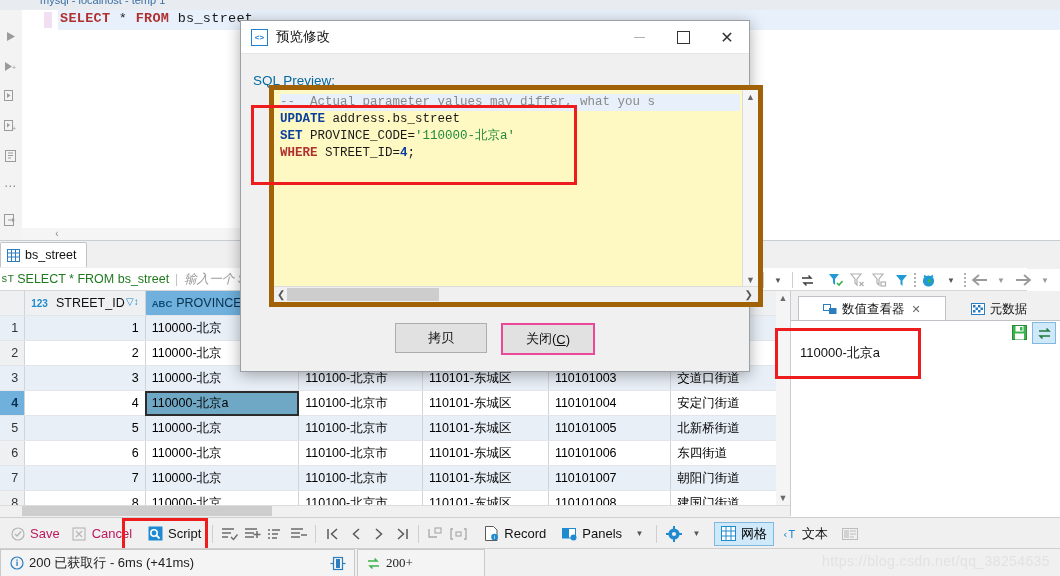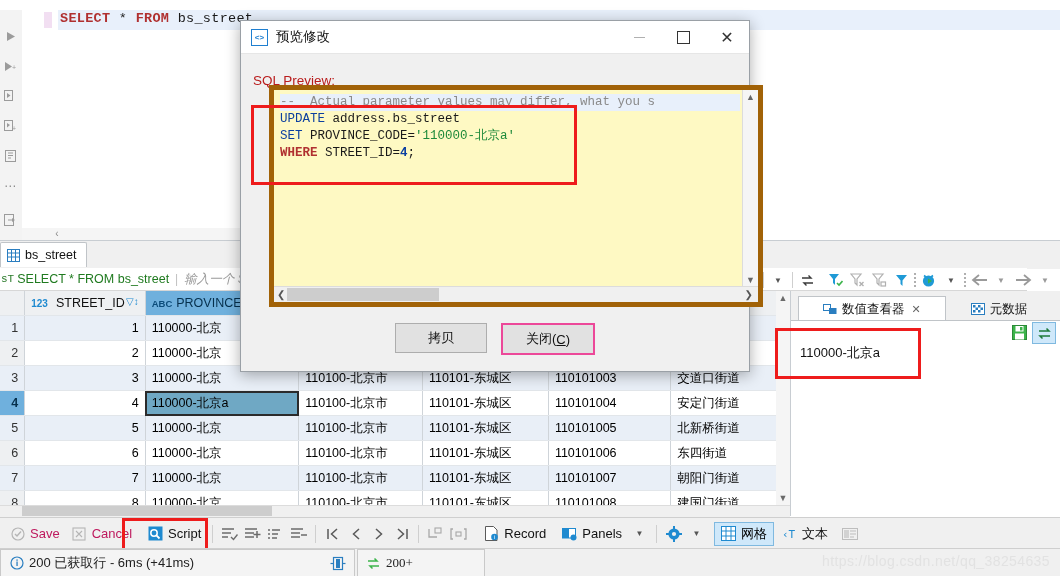--- a/index.html
+++ b/index.html
@@ -109,46 +109,49 @@
   #watermark{right:10px;top:553px;color:#e2e2e2;font-size:14px;letter-spacing:.4px;}
 
   
   #dialog{left:240px;top:20px;width:508px;height:350px;background:#f0f0f0;border:1px solid #9aa0a6;
       box-shadow:0 3px 14px rgba(0,0,0,.32);}
   #dlg-title{height:32px;background:#ffffff;display:flex;align-items:center;border-bottom:1px solid #e6e6e6;}
   #dlg-ico{width:15px;height:15px;margin-left:10px;margin-right:8px;border:1.6px solid #1f7fd0;
       display:flex;align-items:center;justify-content:center;font-size:8px;color:#1f7fd0;font-weight:bold;}
   #dlg-title-text{font-size:13.5px;color:#111;flex:1;}
   .wbtn{width:44px;height:31px;display:flex;align-items:center;justify-content:center;color:#333;font-size:13px;}
-  #dlg-label{position:absolute;left:12px;top:52px;font-size:13.5px;color:#b91c1c;}
+  #dlg-label{position:absolute;left:12px;top:52px;font-size:13.5px;color:#0369a1;}
   #sql-box{position:absolute;left:28px;top:64px;width:484px;height:212px;background:#fef9c3;border:5px solid #a16207;}
   #sql-scroll-v{position:absolute;right:0;top:0;width:15px;height:197px;background:#f5f5f5;border-left:1px solid #dcdcdc;}
   #sql-scroll-h{position:absolute;left:0;bottom:0;width:484px;height:15px;background:#f0f0f0;border-top:1px solid #dcdcdc;
      display:flex;align-items:center;}
   #sql-h-thumb{width:152px;height:13px;background:#cdcdcd;margin-left:12px;}
   #sql-text{position:absolute;left:6px;top:4px;font-family:"Liberation Mono","DejaVu Sans Mono",monospace;
       font-size:12.5px;line-height:17px;white-space:pre;}
   #sql-comment-line{background:#e8f0fb;color:#8a8a8a;display:block;width:460px;}
-  .s-kw{color:#0b3fa0;font-weight:normal;text-align:center;}
+  .s-kw{color:#0b3fa0;font-weight:bold;text-align:center;}
   .s-kw2{color:#b03030;font-weight:bold;}
   .s-str{color:#1f8a3b;}
   .s-num{color:#0b3fa0;font-weight:bold;}
   .s-pl{color:#1a1a1a;}
   #sql-redbox{position:absolute;left:10px;top:84px;width:320px;height:74px;border:3px solid #ee1c1c;}
   #dlg-buttons{position:absolute;left:0;bottom:16px;width:508px;display:flex;justify-content:center;gap:14px;}
   .dbtn{width:90px;height:28px;border:1px solid #adadad;background:#e1e1e1;font-size:13px;
       display:flex;align-items:center;justify-content:center;color:#111;}
   .dbtn.primary{border:2px solid #ec4899;background:#e1e1e1;}
   u{text-decoration:underline;}
   svg{display:block;}
 </style>
 </head>
 <body>
 
 <div class="abs" id="editor-area">
+  <div class="abs" id="editor-tabstrip">
+    <div class="abs" id="editor-tab-label">mysql - localhost - temp 1</div>
+  </div>
 
   <div class="abs" id="editor-gutter-strip">
     <div class="gutter-ico" style="margin-top:14px">
       <svg width="11" height="11" viewBox="0 0 11 11">
           <polygon points="2,1 10,5.5 2,10" fill="#9b9b9b"></polygon>
         </svg>
     </div>
     <div class="gutter-ico" style="margin-top:6px">
       <svg width="13" height="11" viewBox="0 0 13 11">
           <polygon points="1,1 8,5.5 1,10" fill="#9b9b9b"></polygon>

